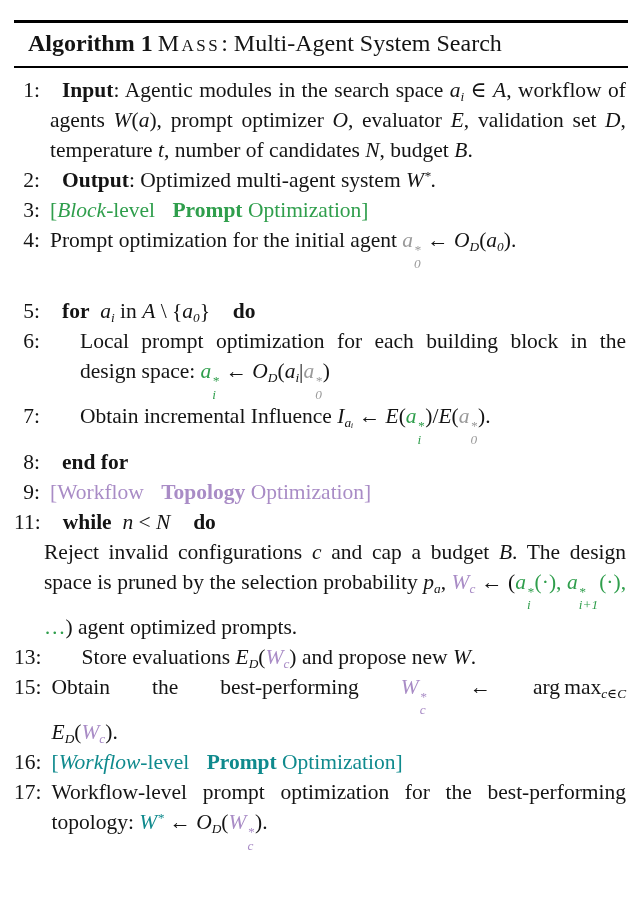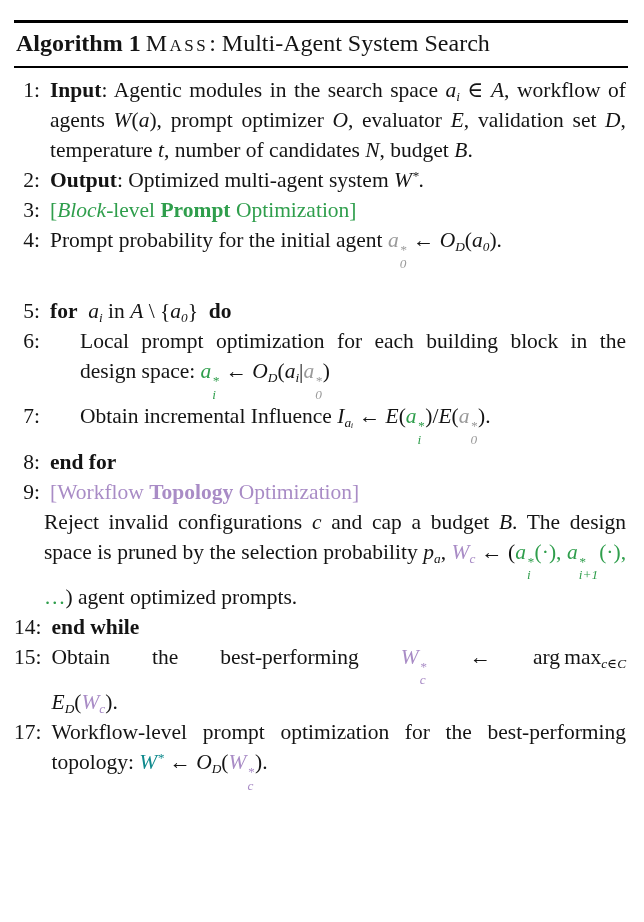--- a/index.html
+++ b/index.html
@@ -22,21 +22,21 @@
   .caption .b{font-weight:bold;}
   .sc{font-variant:small-caps; letter-spacing:2.5px; margin:0 1px 0 5px;text-align:center;}
   .listing{padding-top:7px;}
   .line{display:flex; line-height:30px;}
   .num{flex:0 0 36px; text-align:right; padding-right:10px;}
   .body{flex:1; text-align:justify; padding-right:2px;}
   .ind1{padding-left:30px;}
   .spacer{height:26px;}
 
   
-  .b{font-weight:bold;}
+  .b{font-weight:bold;margin-left:12px;}
   .i{font-style:italic;}
   .m,.cal{font-style:italic;}
   .green{color:var(--green);}
   .purple{color:var(--purple);font-family:Liberation Serif, serif;}
   .teal{color:var(--teal);}
   .gray{color:var(--gray);}
   .spread{word-spacing:1.15em;}
 
   sup.sp{font-size:0.62em; line-height:0; vertical-align:0.5em;}
   sub.sb{font-size:0.62em; line-height:0; vertical-align:-0.28em; letter-spacing:0;}
@@ -60,21 +60,21 @@
       <div class="line">
         <span class="num">2:</span>
         <div class="body"><span class="b">Output</span><span>: Optimized multi-agent system </span><span class="cal">W<sup class="sp">*</sup></span><span>.</span></div>
       </div>
       <div class="line">
         <span class="num">3:</span>
         <div class="body"><span class="green">[</span><span class="green i">Block</span><span class="green">-level </span><span class="green b">Prompt</span><span class="green"> Optimization]</span></div>
       </div>
       <div class="line">
         <span class="num">4:</span>
-        <div class="body"><span>Prompt probability for the initial agent </span><span class="m gray">a<span class="ss">
+        <div class="body"><span>Prompt optimization for the initial agent </span><span class="m gray">a<span class="ss">
               <span class="up">*</span>
               <span class="dn i">0</span>
             </span></span><span> ← </span><span class="cal">O<sub class="sb i">D</sub></span><span>(</span><span class="m">a<sub class="sb i">0</sub></span><span>).</span></div>
       </div>
       <div class="spacer"></div>
       <div class="line">
         <span class="num">5:</span>
         <div class="body"><span class="b">for&nbsp; </span><span class="m">a<sub class="sb i">i</sub></span><span> in </span><span class="cal">A</span><span> \ {</span><span class="m">a<sub class="sb i">0</sub></span><span>}&nbsp; </span><span class="b">do</span></div>
       </div>
       <div class="line">
@@ -99,38 +99,46 @@
       </div>
       <div class="line">
         <span class="num">8:</span>
         <div class="body"><span class="b">end for</span></div>
       </div>
       <div class="line">
         <span class="num">9:</span>
         <div class="body"><span class="purple">[Workflow </span><span class="purple b">Topology</span><span class="purple"> Optimization]</span></div>
       </div>
       <div class="line">
+        <span class="num">11:</span>
+        <div class="body"><span class="b">while&nbsp; </span><span class="m">n</span><span> &lt; </span><span class="m">N</span><span>&nbsp; </span><span class="b">do</span></div>
+      </div>
+      <div class="line">
         <div class="body ind1"><span>Reject invalid configurations </span><span class="m">c</span><span> and cap a budget </span><span class="m">B</span><span>. The design space is pruned by the selection probability </span><span class="m">p<sub class="sb i">a</sub></span><span>, </span><span class="cal purple">W<sub class="sb i">c</sub></span><span> ← (</span><span class="m green">a<span class="ss">
               <span class="up">*</span>
               <span class="dn i">i</span>
             </span></span><span class="green">(·), </span><span class="m green">a<span class="ss">
               <span class="up">*</span>
               <span class="dn i">i+1</span>
             </span></span><span class="green">(·), …</span><span>) agent optimized prompts.</span></div>
       </div>
       <div class="line">
-        <span class="num">14:</span>
-        <div class="body"><span class="b">end while</span></div>
+        <span class="num">13:</span>
+        <div class="body ind1"><span>Store evaluations </span><span class="cal">E<sub class="sb i">D</sub></span><span>(</span><span class="cal purple">W<sub class="sb i">c</sub></span><span>) and propose new </span><span class="cal">W</span><span>.</span></div>
       </div>
       <div class="line">
         <span class="num">15:</span>
         <div class="body spread"><span>Obtain the best-performing </span><span class="cal purple">W<span class="ss">
               <span class="up">*</span>
               <span class="dn i">c</span>
             </span></span><span> ← arg max<sub class="sb i">c∈C</sub></span><span> </span><span class="cal">E<sub class="sb i">D</sub></span><span>(</span><span class="cal purple">W<sub class="sb i">c</sub></span><span>).</span></div>
+      </div>
+      <div class="line">
+        <span class="num">16:</span>
+        <div class="body"><span class="teal">[</span><span class="teal i">Workflow</span><span class="teal">-level </span><span class="teal b">Prompt</span><span class="teal"> Optimization]</span></div>
       </div>
       <div class="line">
         <span class="num">17:</span>
         <div class="body"><span>Workflow-level prompt optimization for the best-performing topology: </span><span class="cal teal">W<sup class="sp">*</sup></span><span> ← </span><span class="cal">O<sub class="sb i">D</sub></span><span>(</span><span class="cal purple">W<span class="ss">
               <span class="up">*</span>
               <span class="dn i">c</span>
             </span></span><span>).</span></div>
       </div>
     </div>
 

